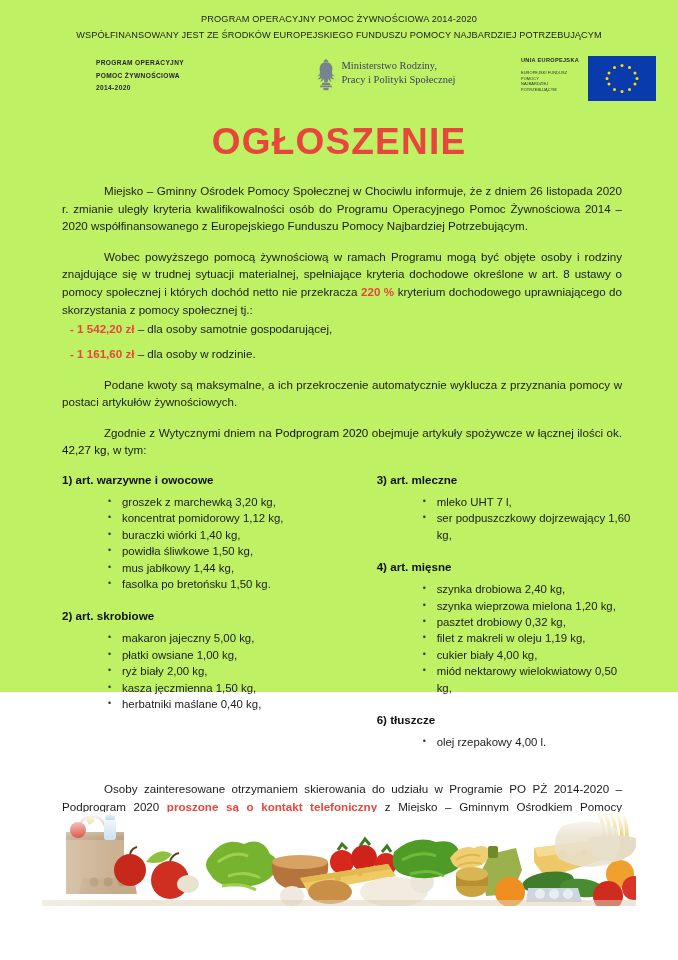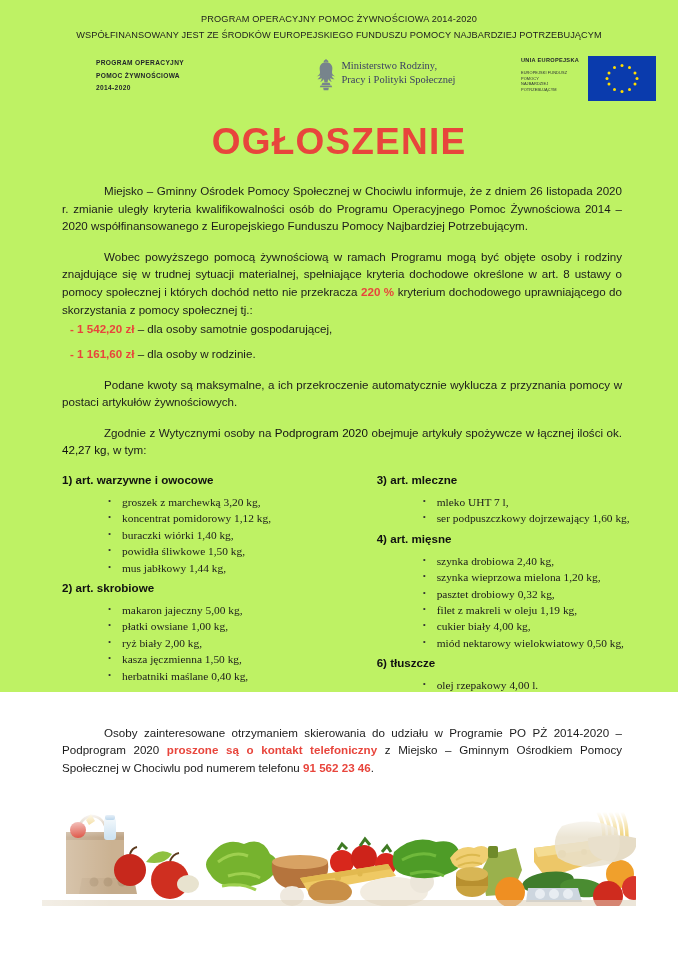--- a/index.html
+++ b/index.html
@@ -173,27 +173,26 @@
     padding-left: 22px;
   }
   .cat-title {
     font-size: 11.6px;
     font-weight: bold;
     color: #111111;
     margin: 0 0 7px 0;
     line-height: 15px;
   }
   .cat-gap {
-    margin-top: 4px;
+    margin-top: 16px;
   }
   ul.items {
     list-style: none;
     margin: 0 0 0 0;
     padding: 0 0 0 46px;
-    font-family: Liberation Serif, serif;
   }
   ul.items li {
     font-size: 11.4px;
     line-height: 16.4px;
     color: #1b1b1b;
     position: relative;
     padding-left: 14px;
   }
   ul.items li::before {
     content: "\2022";
@@ -290,34 +289,35 @@
 
     <p class="para"><span>Wobec powyższego pomocą żywnościową w ramach Programu mogą być objęte osoby i rodziny znajdujące się w trudnej sytuacji materialnej, spełniające kryteria dochodowe określone w art. 8 ustawy o pomocy społecznej i których dochód netto nie przekracza </span><span class="red">220 %</span><span> kryterium dochodowego uprawniającego do skorzystania z pomocy społecznej tj.:</span></p>
 
     <div class="amounts">
       <p class="amount-line"><span class="red">- 1 542,20 zł</span><span> – dla osoby samotnie gospodarującej,</span></p>
       <p class="amount-line"><span class="red">- 1 161,60 zł</span><span> – dla osoby w rodzinie.</span></p>
     </div>
 
     <p class="para">Podane kwoty są maksymalne, a ich przekroczenie automatycznie wyklucza z przyznania pomocy w postaci artykułów żywnościowych.</p>
 
-    <p class="para"><span>Zgodnie z Wytycznymi osoby na </span><span class="bold">Podprogram 2020</span><span> obejmuje artykuły spożywcze w łącznej ilości ok. </span><span class="bold">42,27 kg</span><span>, w tym:</span></p>
+    <p class="para"><span>Zgodnie z Wytycznymi dniem na </span><span class="bold">Podprogram 2020</span><span> obejmuje artykuły spożywcze w łącznej ilości ok. </span><span class="bold">42,27 kg</span><span>, w tym:</span></p>
   </div>
 
   <div class="columns">
 
     <div class="col col-left">
 
       <div class="cat-title">1) art. warzywne i owocowe</div>
       <ul class="items">
         <li>groszek z marchewką 3,20 kg,</li>
         <li>koncentrat pomidorowy 1,12 kg,</li>
         <li>buraczki wiórki 1,40 kg,</li>
         <li>powidła śliwkowe 1,50 kg,</li>
         <li>mus jabłkowy 1,44 kg,</li>
+        <li>fasolka po bretońsku 1,50 kg.</li>
       </ul>
 
       <div class="cat-title cat-gap">2) art. skrobiowe</div>
       <ul class="items">
         <li>makaron jajeczny 5,00 kg,</li>
         <li>płatki owsiane 1,00 kg,</li>
         <li>ryż biały 2,00 kg,</li>
         <li>kasza jęczmienna 1,50 kg,</li>
         <li>herbatniki maślane 0,40 kg,</li>
       </ul>

